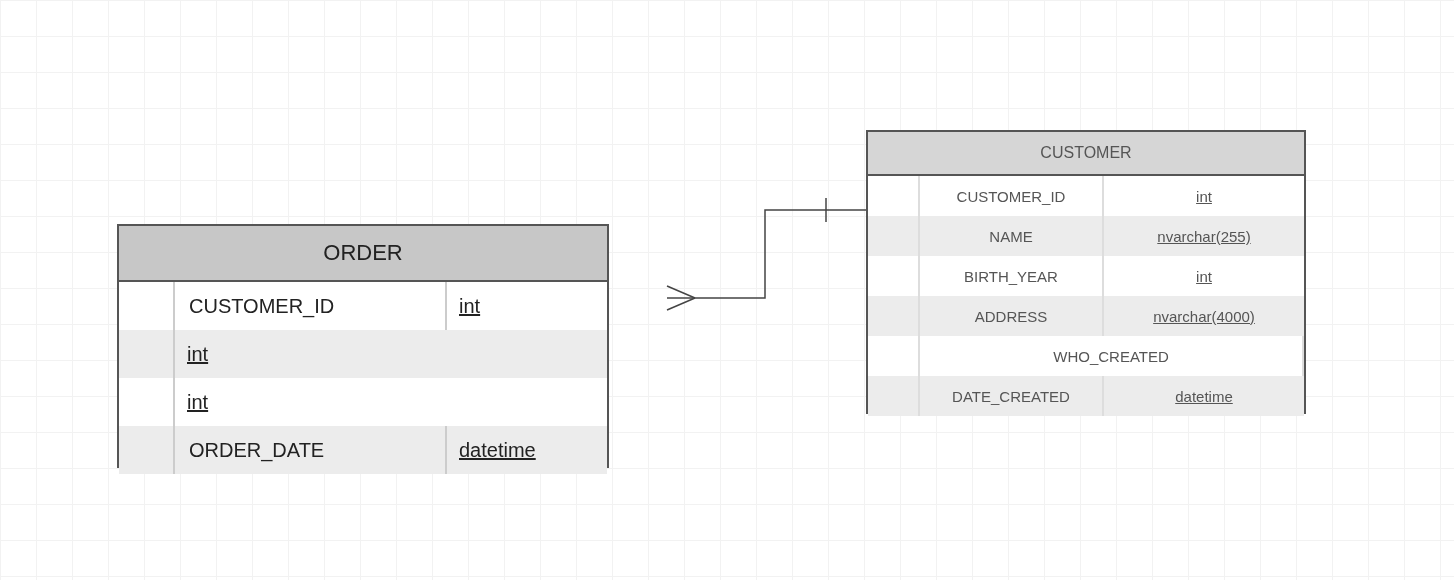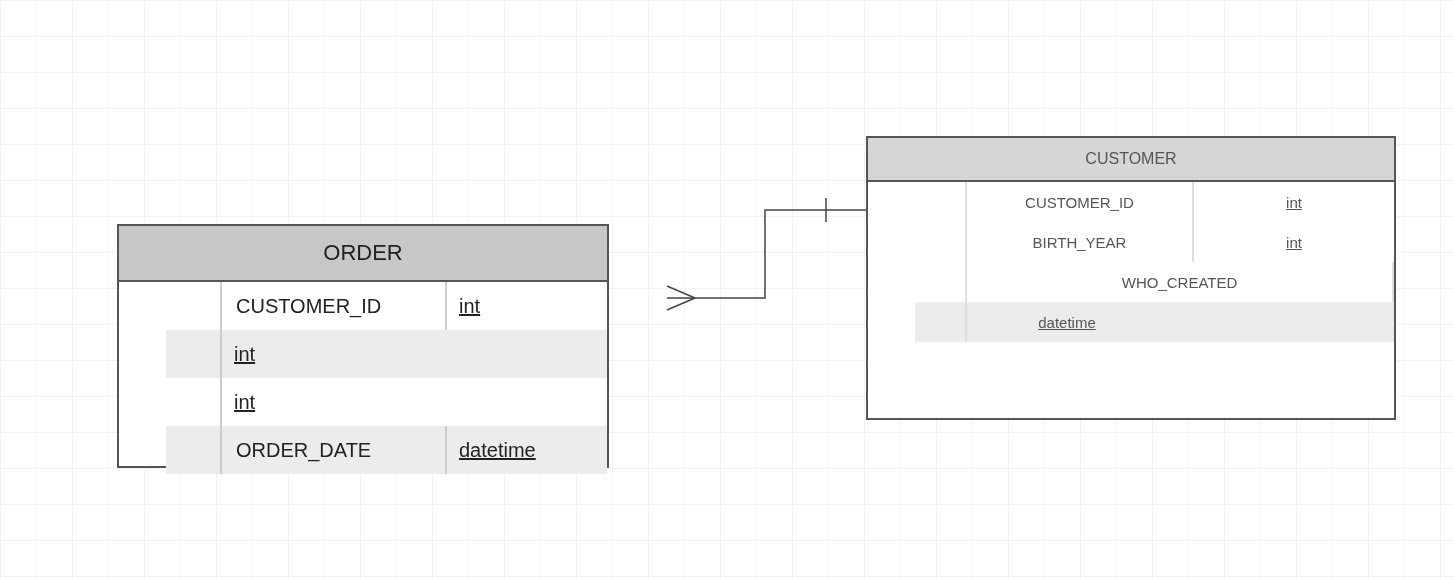--- a/index.html
+++ b/index.html
@@ -38,21 +38,20 @@
   }
   .entity-header.small {
     background: #d6d6d6;
     font-size: 16px;
     color: #555;
     padding: 12px 0;
   }
   .entity-rows {
     display: flex;
     flex-direction: column;
-    margin-left: 47px;
   }
   .entity-row {
     display: flex;
     align-items: stretch;
     height: 48px;
   }
   .entity-row.small { height: 40px; }
   .entity-row.alt { background: #ececec; }
   .col-marker {
     width: 56px;
@@ -122,39 +121,50 @@
       <div class="col-type">int</div>
     </div>
     <div class="entity-row alt">
       <div class="col-marker"></div>
       <div class="col-name">ORDER_DATE</div>
       <div class="col-type">datetime</div>
     </div>
   </div>
 </div>
 
-<div class="entity" style="left:866px; top:136px; width:530px; height:284px;">
+<div class="entity" style="left:866px; top:130px; width:440px; height:284px;">
   <div class="entity-header small">CUSTOMER</div>
   <div class="entity-rows">
     <div class="entity-row small">
       <div class="col-marker"></div>
       <div class="col-name">CUSTOMER_ID</div>
       <div class="col-type">int</div>
     </div>
+    <div class="entity-row small alt">
+      <div class="col-marker"></div>
+      <div class="col-name">NAME</div>
+      <div class="col-type">nvarchar(255)</div>
+    </div>
     <div class="entity-row small">
       <div class="col-marker"></div>
       <div class="col-name">BIRTH_YEAR</div>
       <div class="col-type">int</div>
+    </div>
+    <div class="entity-row small alt">
+      <div class="col-marker"></div>
+      <div class="col-name">ADDRESS</div>
+      <div class="col-type">nvarchar(4000)</div>
     </div>
     <div class="entity-row small">
       <div class="col-marker"></div>
       <div class="col-name">WHO_CREATED</div>
     </div>
     <div class="entity-row small alt">
       <div class="col-marker"></div>
+      <div class="col-name">DATE_CREATED</div>
       <div class="col-type">datetime</div>
     </div>
   </div>
 </div>
 
 <svg class="connector" style="left:0; top:0; width:1454px; height:580px;">
   <g stroke="#444" stroke-width="1.5" fill="none">
 
     <path d="M 695 298 L 765 298 L 765 210 L 840 210"></path>
 

